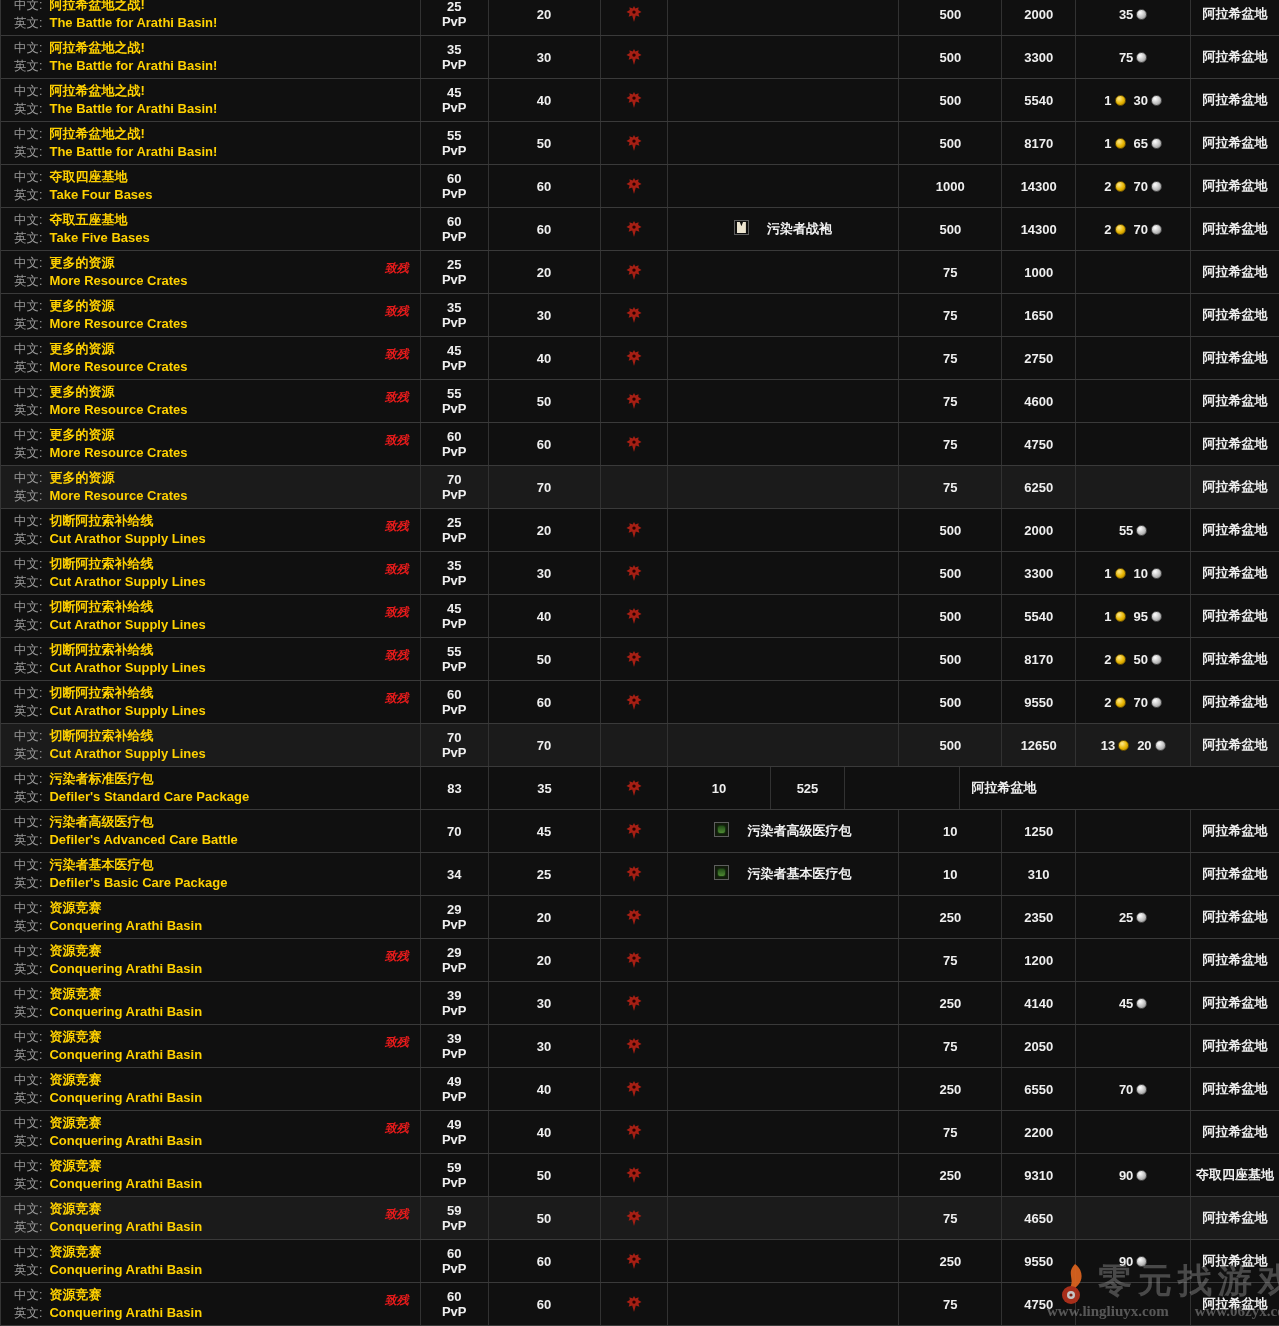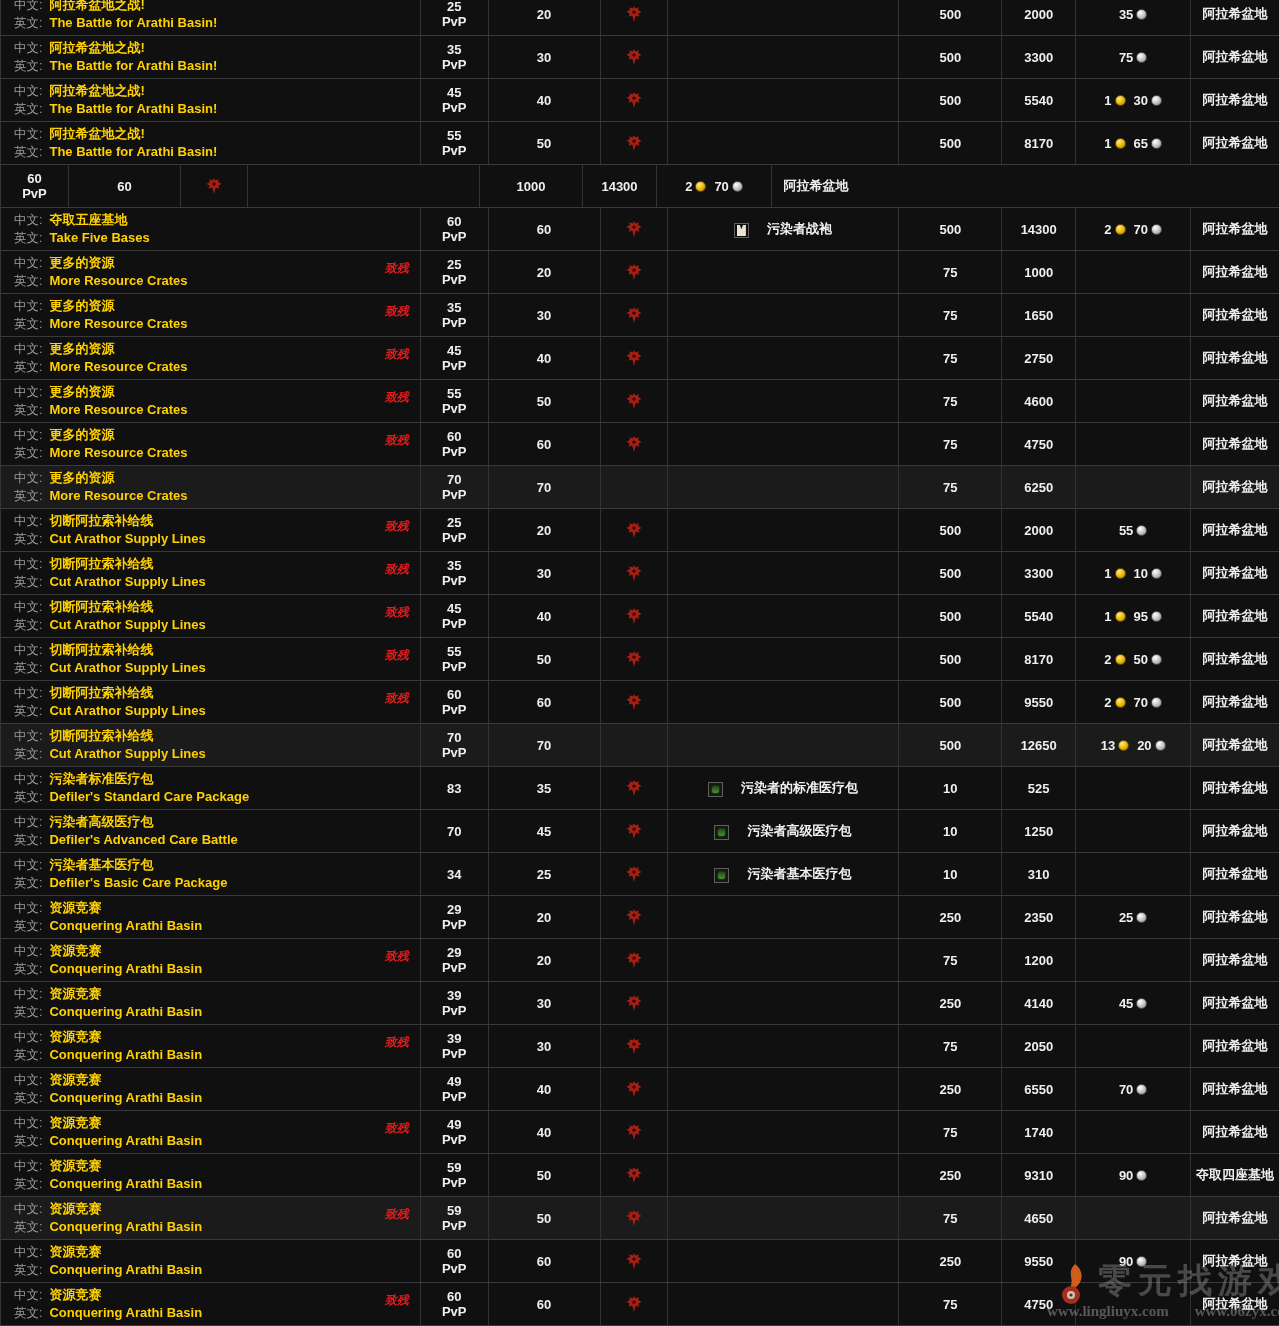--- a/index.html
+++ b/index.html
@@ -19,21 +19,21 @@
   .c-reward { width:232px; }
   .c-rep    { width:103px; }
   .c-xp     { width:74px; }
   .c-money  { width:115px; }
   .c-loc    { width:88px; border-right:none; }
   .nline { line-height:17px; white-space:nowrap; }
   .lab { color:#9a9a9a; font-weight:normal; font-size:12.5px; margin-right:7px; }
   .qname { color:#ffd100; font-weight:bold; font-size:13px; text-decoration:none; cursor:pointer; }
   .maim { position:absolute; right:11px; bottom:16px; color:#e61b1b; font-style:italic;
           font-weight:bold; font-size:12px; }
-  .ritem { display:flex; align-items:flex-end; gap:18px; color:#f2f2f2; text-decoration:none; cursor:pointer; }
+  .ritem { display:flex; align-items:flex-start; gap:18px; color:#f2f2f2; text-decoration:none; cursor:pointer; }
   .ricon { width:15px; height:15px; border:1px solid #5e5e5e; background:#0e0e0e;
            display:inline-block; position:relative; flex:none; }
   .ricon.tabard::after { content:""; position:absolute; left:2px; right:2px; top:1px; bottom:1px;
            background:#ece4cf; clip-path:polygon(0 0,32% 0,50% 38%,68% 0,100% 0,100% 100%,0 100%); }
   .ricon.pack { background:#121b0c; }
   .ricon.pack::after { content:""; position:absolute; left:2px; right:2px; top:2px; bottom:2px;
            background:linear-gradient(#224d18,#4f8a34); border-radius:3px; border:1px solid #173410; }
   .coin { width:11px; height:11px; border-radius:50%; display:inline-block; flex:none; }
   .coin.gold { background:radial-gradient(circle at 35% 30%,#ffe98a,#e7b500 55%,#a07400);
            border:1px solid #6d5300; }
@@ -240,20 +240,29 @@
             <span class="mval">65</span>
             <span class="coin silver"></span>
           </span>
     </div>
     <div class="cell c-loc">
       <a class="loc">阿拉希盆地</a>
     </div>
   </div>
 
   <div class="row">
+    <div class="cell c-name">
+      <div class="nline">
+        <span class="lab">中文:</span><a class="qname cn">夺取四座基地</a>
+      </div>
+      <div class="nline">
+        <span class="lab">英文:</span><a class="qname en">Take Four Bases</a>
+      </div>
+
+    </div>
     <div class="cell c-level">
       <span class="lvl">60</span>
       <span class="pvp">PvP</span>
     </div>
     <div class="cell c-req">
       <span class="req">60</span>
     </div>
     <div class="cell c-faction">
       <span class="faction-wrap">
         <svg class="horde-svg" width="16" height="16" viewBox="0 0 16 16">
@@ -895,26 +904,20 @@
       <span class="req">35</span>
     </div>
     <div class="cell c-faction">
       <span class="faction-wrap">
         <svg class="horde-svg" width="16" height="16" viewBox="0 0 16 16">
           <path d="M8 0 L9.3 2.6 L12.6 1.2 L12.2 4 L15.6 6 L12.4 7.4 L13.4 10.8 L9.8 9.4 L8 16 L6.2 9.4 L2.6 10.8 L3.6 7.4 L0.4 6 L3.8 4 L3.4 1.2 L6.7 2.6 Z" fill="#a61f14"></path>
           <circle cx="8" cy="6.1" r="1.7" fill="#2a0000"></circle>
         </svg>
       </span>
     </div>
-    <div class="cell c-reward">
-      <a class="ritem">
-        <span class="ricon pack"></span>
-        <span class="rname">污染者的标准医疗包</span>
-      </a>
-    </div>
     <div class="cell c-rep">
       <span class="rep">10</span>
     </div>
     <div class="cell c-xp">
       <span class="xp">525</span>
     </div>
     <div class="cell c-money">
       
       
     </div>
@@ -1264,21 +1267,21 @@
         </svg>
       </span>
     </div>
     <div class="cell c-reward">
       
     </div>
     <div class="cell c-rep">
       <span class="rep">75</span>
     </div>
     <div class="cell c-xp">
-      <span class="xp">1740</span>
+      <span class="xp">2200</span>
     </div>
     <div class="cell c-money">
       
       
     </div>
     <div class="cell c-loc">
       <a class="loc">阿拉希盆地</a>
     </div>
   </div>
 

